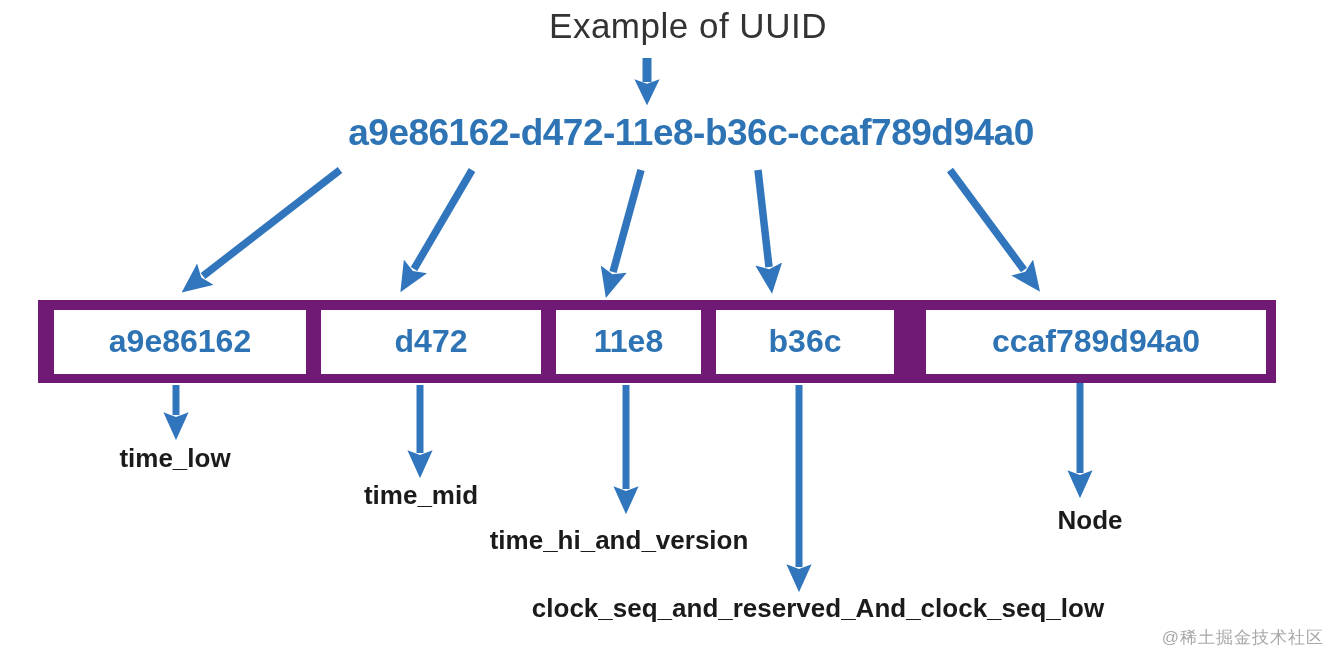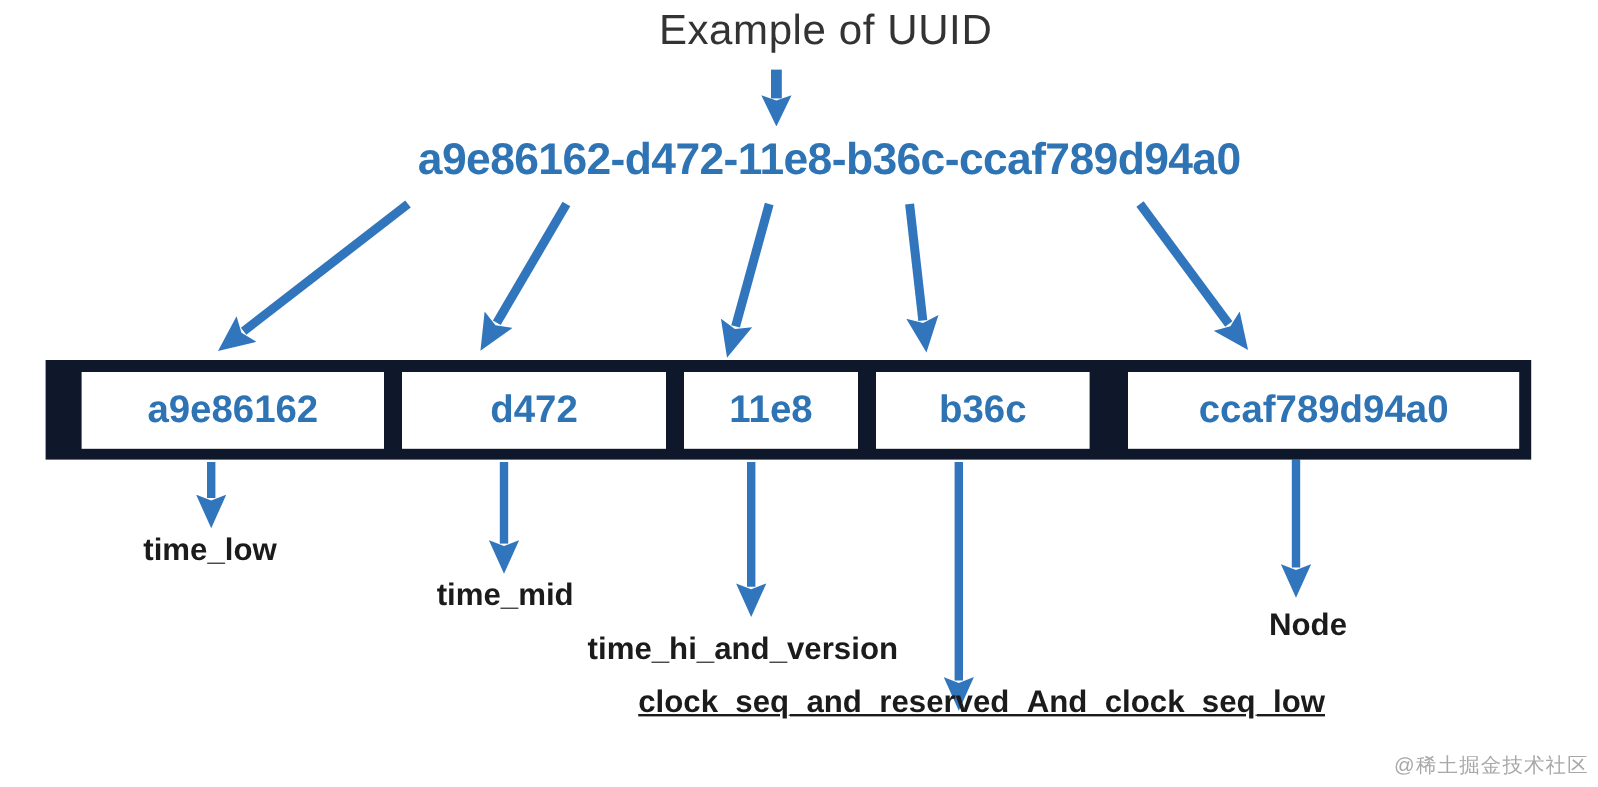--- a/index.html
+++ b/index.html
@@ -45,26 +45,26 @@
     width: 1332px;
     height: 656px;
     pointer-events: none;
   }
   .box-row {
     position: absolute;
     top: 300px;
     left: 38px;
     width: 1238px;
     height: 83px;
-    background: #0f172a;
+    background: #701a75;
     box-sizing: border-box;
     display: flex;
     align-items: center;
     gap: 15px;
-    padding: 0 10px 0 30px;
+    padding: 0 10px 0 16px;
   }
   .segment-box {
     height: 64px;
     background: #ffffff;
     display: flex;
     align-items: center;
     justify-content: center;
     font-size: 32px;
     font-weight: 700;
     color: #2E74B5;
@@ -79,21 +79,21 @@
     position: absolute;
     transform: translateX(-50%);
     white-space: nowrap;
     font-size: 26px;
     font-weight: 700;
     color: #1B1B1B;
   }
   .label-1 { left: 175px;  top: 443px; }
   .label-2 { left: 421px;  top: 480px; }
   .label-3 { left: 619px;  top: 525px; }
-  .label-4 { left: 818px;  top: 569px; text-decoration: underline; }
+  .label-4 { left: 818px;  top: 593px; }
   .label-5 { left: 1090px; top: 505px; }
   .watermark {
     position: absolute;
     right: 8px;
     top: 626px;
     font-size: 17px;
     color: #A8A8A8;
     letter-spacing: 1px;
   }
 </style>

